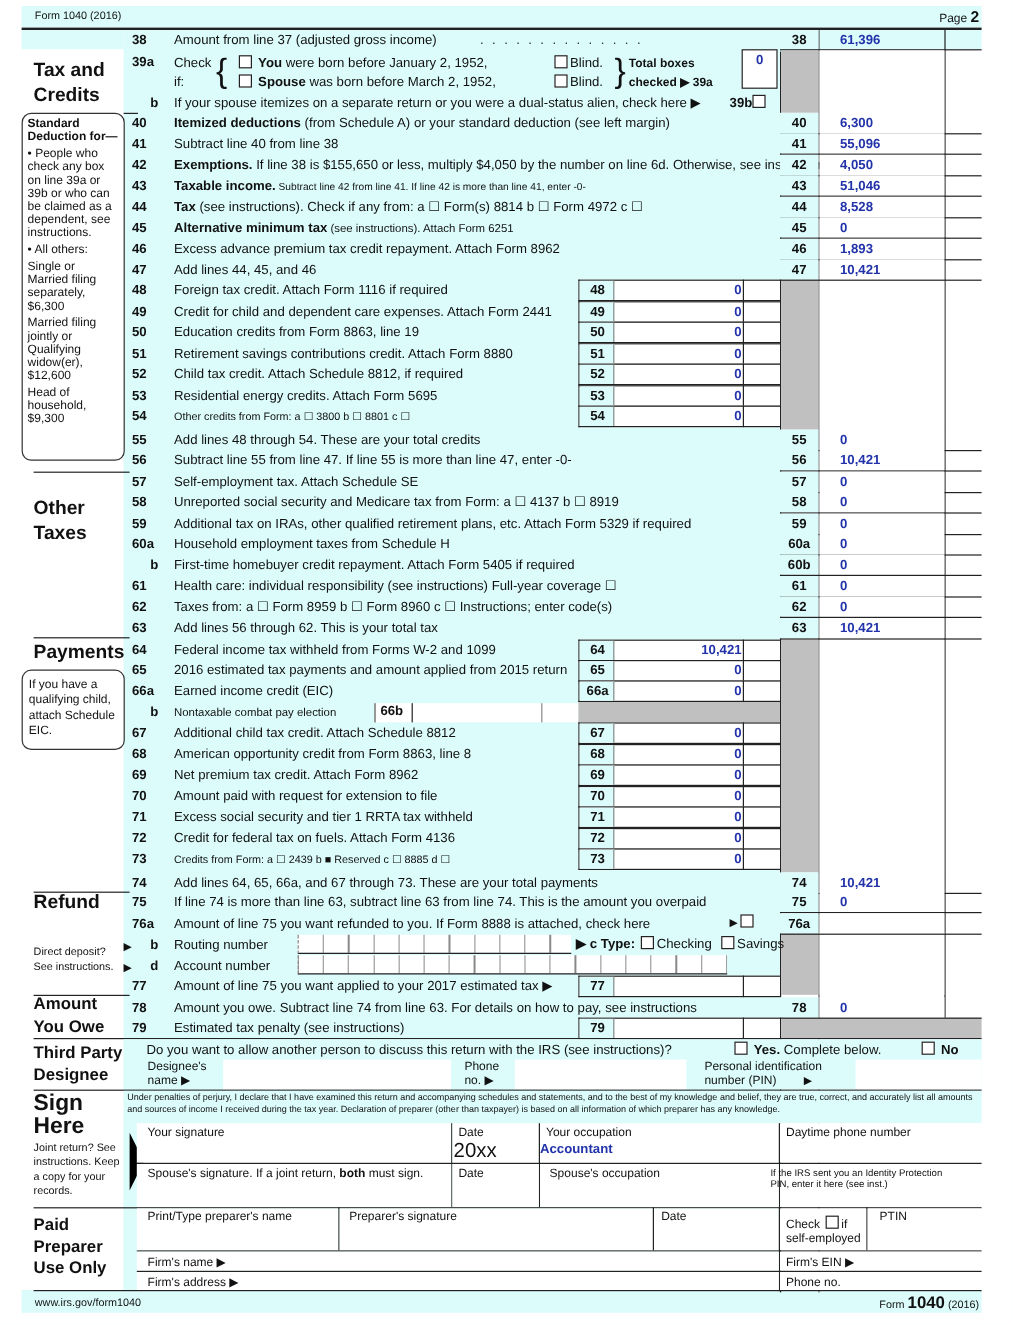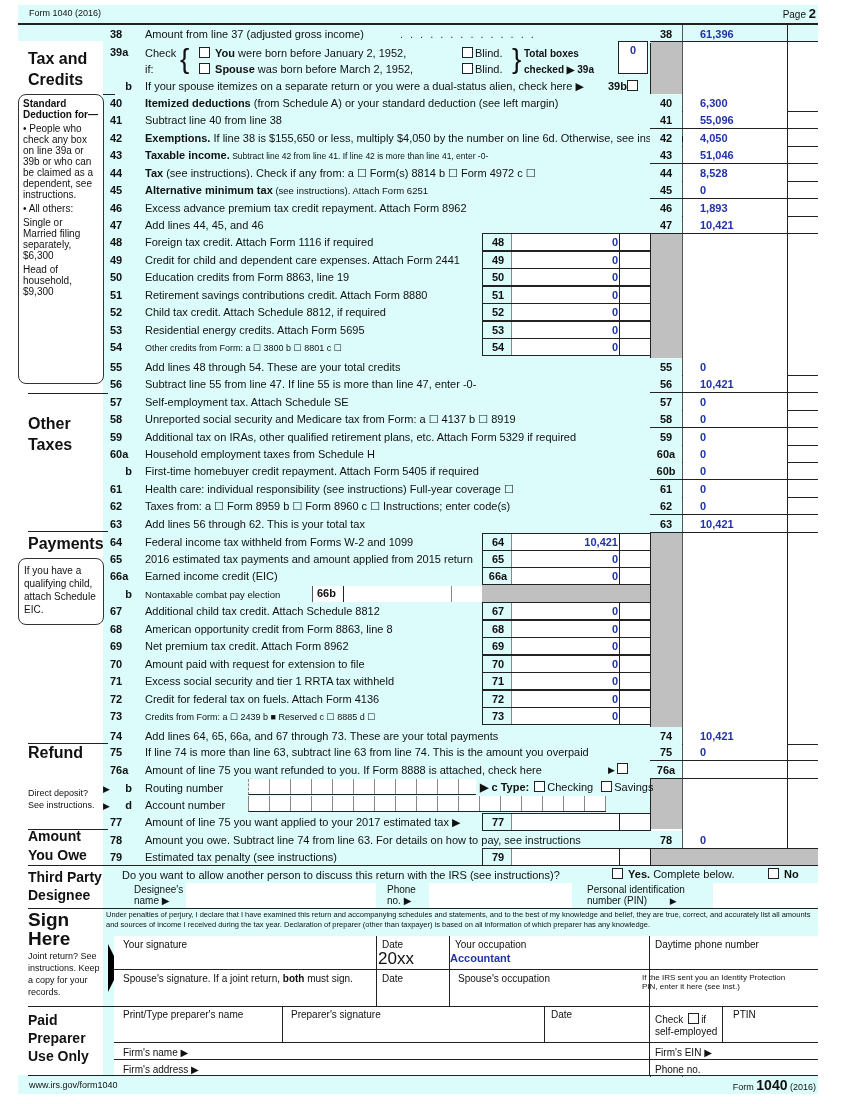--- a/index.html
+++ b/index.html
@@ -90,20 +90,21 @@
 <div class="abs" style="left:608px;top:77px;font-size:11px;font-weight:bold;line-height:18px;"><span>39b</span><span class="cb" style="margin:0;"></span></div>
 <div class="abs gray" style="left:651px;top:42px;width:31px;height:52px;"></div>
 <div class="abs white" style="left:683px;top:42px;width:104px;height:52px;"></div>
 <div class="hl" style="left:103px;top:94px;width:12px;"></div>
 
 <div class="note-box" style="left:18px;top:94px;width:86px;height:290px;">
   <div style="font-weight:bold;font-size:10px;">Standard Deduction for—</div>
   <div style="margin-top:3px;">• People who check any box on line 39a or 39b or who can be claimed as a dependent, see instructions.</div>
   <div style="margin-top:3px;">• All others:</div>
   <div style="margin-top:3px;">Single or Married filing separately, $6,300</div>
+  <div style="margin-top:3px;">Married filing jointly or Qualifying widow(er), $12,600</div>
   <div style="margin-top:3px;">Head of household, $9,300</div>
 </div>
 
 <div id="lines-40-47"></div>
 
 <div class="abs gray" style="left:651px;top:233px;width:31px;height:125px;"></div>
 <div class="abs white" style="left:683px;top:233px;width:104px;height:125px;"></div>
 
 <div class="sect" style="top:413px;">
   <div>Other</div>
@@ -436,21 +437,21 @@
 <div class="abs" style="left:122px;top:869px;font-size:11px;">Do you want to allow another person to discuss this return with the IRS (see instructions)?</div>
 <div class="abs" style="left:610px;top:868px;font-size:11px;white-space:nowrap;">
   <span class="cb"></span>
   <b>Yes.</b>
   <span>Complete below.</span>
 </div>
 <div class="abs" style="left:766px;top:868px;font-size:11px;font-weight:bold;">
   <span class="cb"></span>
   <span>No</span>
 </div>
-<div class="field-label" style="left:134px;top:884px;width:60px;white-space:normal;"><span>Designee's name ▶</span></div>
+<div class="field-label" style="left:123px;top:884px;width:60px;white-space:normal;"><span>Designee's name ▶</span></div>
 <div class="abs white" style="left:186px;top:883px;width:190px;height:25px;"></div>
 <div class="field-label" style="left:387px;top:884px;width:40px;white-space:normal;"><span>Phone no. ▶</span></div>
 <div class="abs white" style="left:429px;top:883px;width:143px;height:25px;"></div>
 <div class="field-label" style="left:587px;top:884px;width:110px;white-space:normal;"><span>Personal identification number (PIN)</span> <span class="arrow" style="margin-left:20px;">▶</span></div>
 <div class="abs white" style="left:713px;top:883px;width:105px;height:25px;"></div>
 
 <div class="hl" style="left:28px;top:908px;width:790px;"></div>
 <div class="abs cyan" style="left:103px;top:909px;width:715px;height:27px;"></div>
 <div class="abs cyan" style="left:103px;top:936px;width:10px;height:140px;"></div>
 <div class="sect" style="top:910px;font-size:19px;line-height:19px;">

